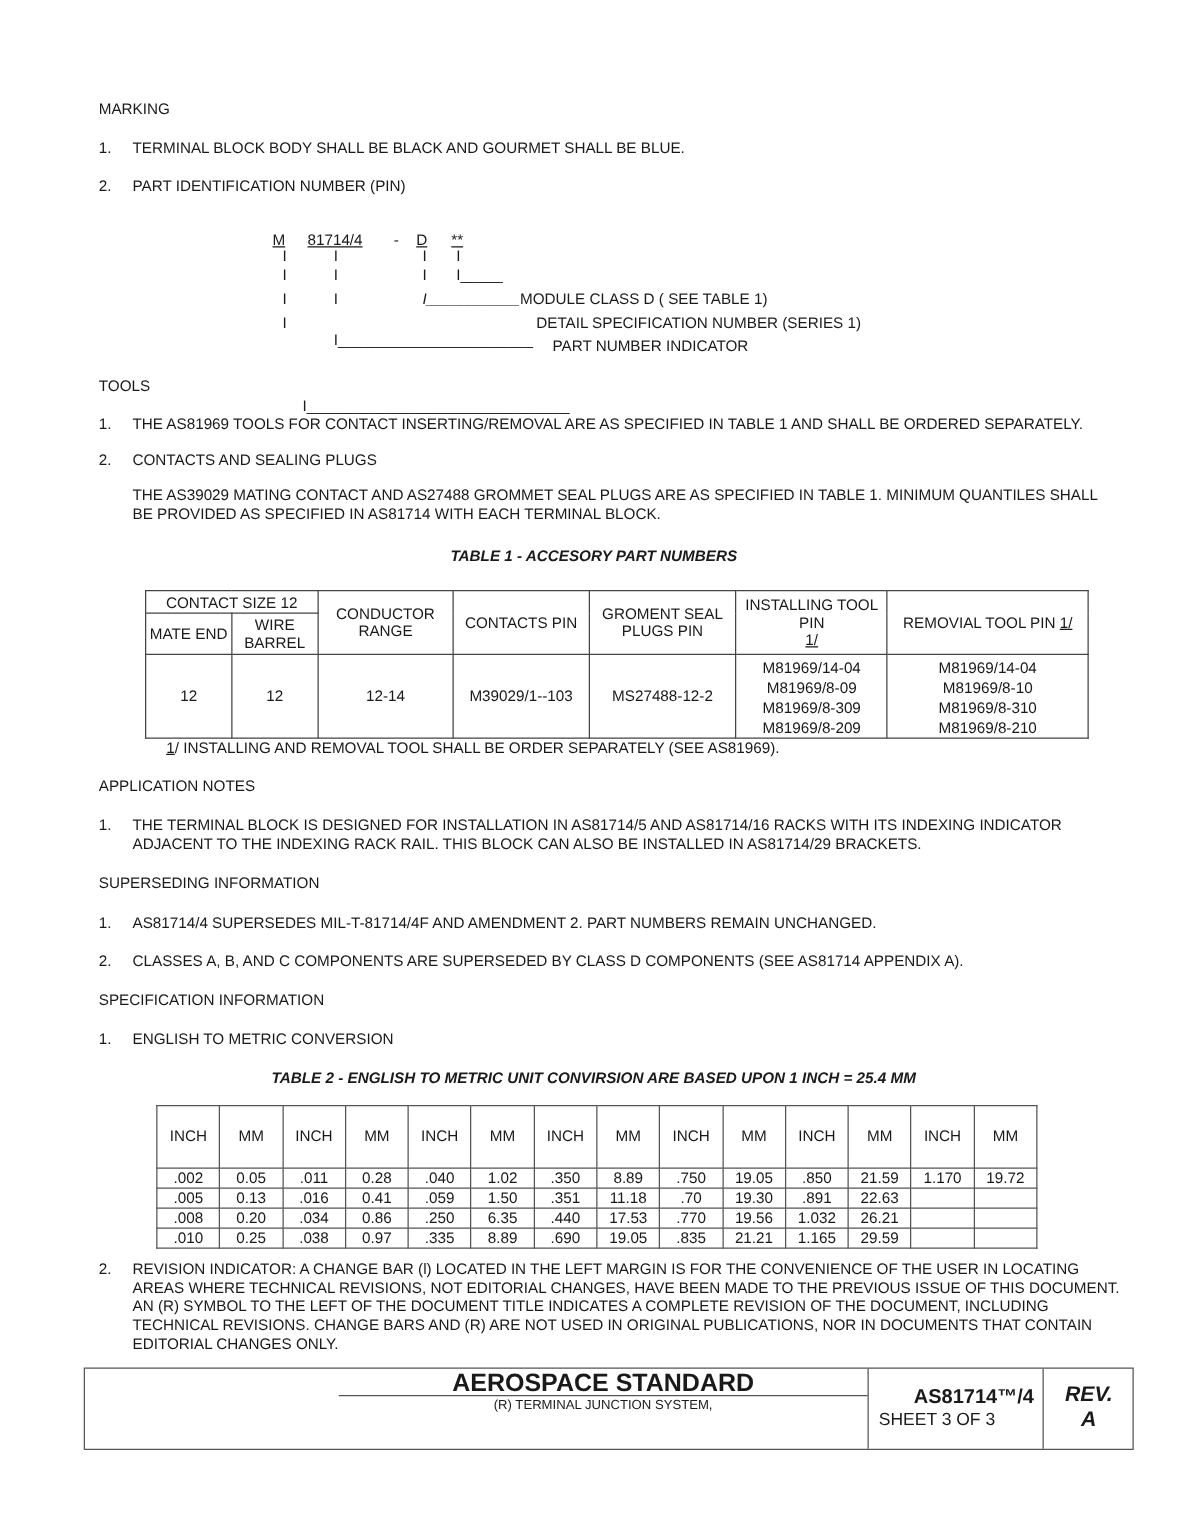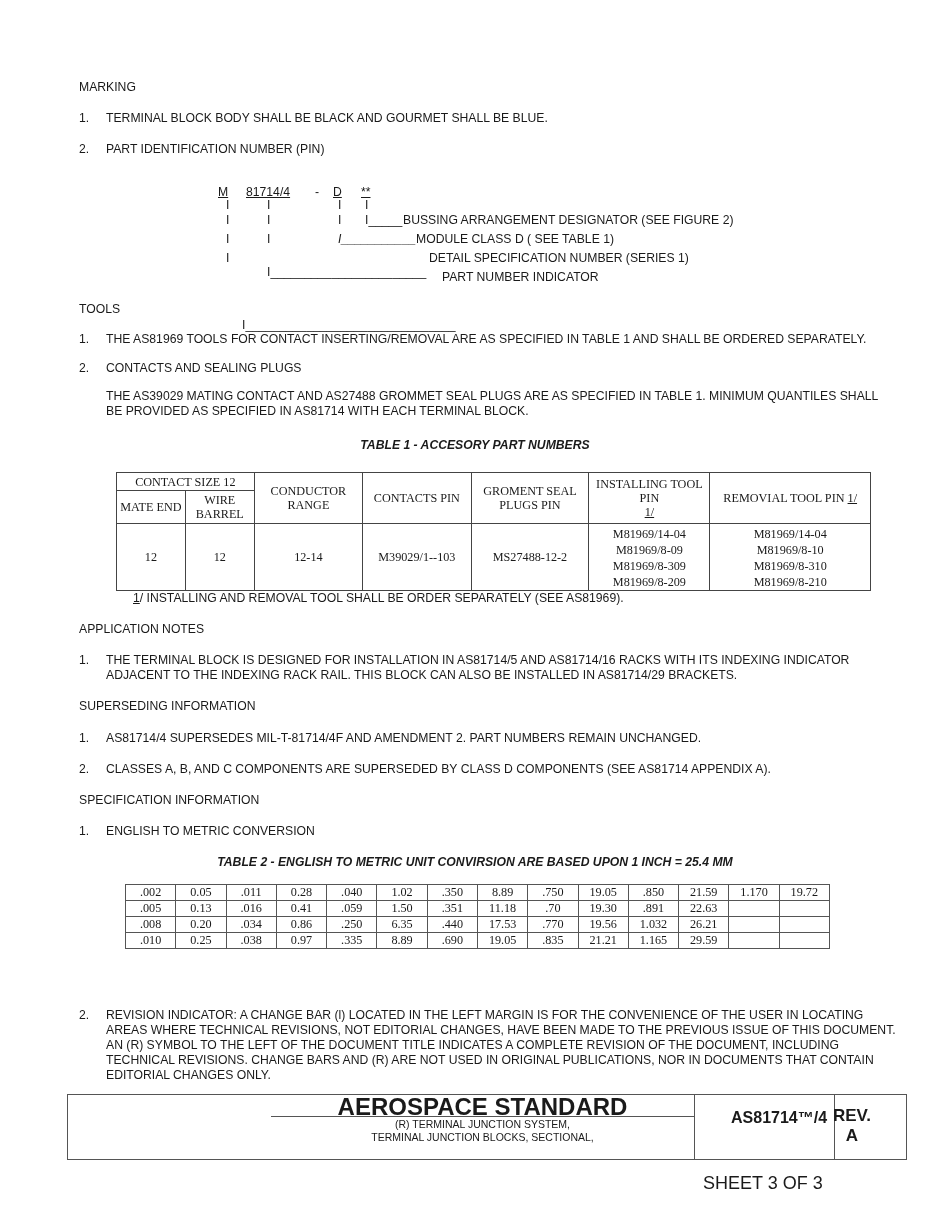--- a/index.html
+++ b/index.html
@@ -10,41 +10,41 @@
     .num { left: 79px; }
     .txt { left: 106px; }
     .para { left: 106px; width: 790px; }
     .u { text-decoration: underline; }
     .caption { font-weight: bold; font-style: italic; text-align: center; width: 950px; left: 0; }
 
     
     .pin { font-size: 12.2px; white-space: pre; }
 
     
-    table { border-collapse: collapse; font-family: Liberation Serif, serif; }
+    table { border-collapse: collapse; }
     .t1 { position: absolute; left: 116px; top: 472px; width: 755px; }
     .t1 td { border: 1px solid #444; text-align: center; vertical-align: middle; font-size: 12.2px; line-height: 14px; padding: 0 2px; }
     .t1 .stack div { line-height: 16px; }
     .t1 .stack { vertical-align: bottom; padding-top: 2px; }
 
     
     .t2 { position: absolute; left: 125px; top: 884px; width: 705px; }
     .t2 td { border: 1px solid #555; text-align: center; font-size: 12.2px; line-height: 15px; height: 15px; padding: 0; width: 50px; }
     .t2 tr.hdr td { height: 50px; }
 
     
     .tb { position: absolute; left: 67px; top: 1094px; width: 840px; height: 66px; border: 1px solid #555; }
     .tb .logo { position: absolute; left: 0; top: 0; width: 203px; height: 64px; border-right: 1px solid #555; }
     .tb .mid { position: absolute; left: 203px; top: 0; width: 424px; height: 64px; border-right: 1px solid #555; }
-    .tb .mid .top { height: 22px; border-bottom: 1px solid #555; text-align: center; font-weight: bold; font-size: 24px; line-height: 24px; }
+    .tb .mid .top { height: 22px; border-bottom: 1px solid #555; text-align: center; font-weight: bold; font-size: 20px; line-height: 24px; }
     .tb .mid .sub { text-align: center; font-size: 10.5px; line-height: 13px; padding-top: 1px; }
     .tb .docno { position: absolute; left: 627px; top: 0; width: 140px; height: 64px; border-right: 1px solid #555; padding-left: 8px; padding-top: 14px; }
     .tb .docno .n { font-weight: bold; font-size: 16px; line-height: 18px; margin-left: 28px; }
-    .tb .docno .s { font-size: 18px; line-height: 16px; margin-top: 48px; }
-    .tb .rev { position: absolute; left: 748px; top: 0; width: 72px; height: 64px; text-align: center; font-weight: bold; font-size: 17px; line-height: 20px; padding-top: 11px; }
+    .tb .docno .s { font-size: 14px; line-height: 16px; }
+    .tb .rev { position: absolute; left: 767px; top: 0; width: 72px; height: 64px; text-align: center; font-weight: bold; font-size: 17px; line-height: 20px; padding-top: 11px; font-style: italic; }
 
     .sae { position: absolute; left: 70px; top: 8px; }
     .sae-int { position: absolute; left: 68px; top: 44px; font-size: 7.5px; font-weight: bold; color: #1f6fb5; letter-spacing: 0.4px; }
   </style>
 </head>
 <body>
 
 <div class="abs head" style="top:80px">MARKING</div>
 <div class="abs num" style="top:111px">1.</div>
 <div class="abs txt" style="top:111px">TERMINAL BLOCK BODY SHALL BE BLACK AND GOURMET SHALL BE BLUE.</div>
@@ -62,21 +62,20 @@
   <span class="abs" style="left:226px;top:198px;">I</span>
   <span class="abs" style="left:267px;top:198px;">I</span>
   <span class="abs" style="left:338px;top:198px;">I</span>
   <span class="abs" style="left:365px;top:198px;">I</span>
 
   
   <span class="abs" style="left:226px;top:213px;">I</span>
   <span class="abs" style="left:267px;top:213px;">I</span>
   <span class="abs" style="left:338px;top:213px;">I</span>
   <span class="abs" style="left:365px;top:213px;">I_____</span>
-  <span class="abs" style="left:403px;top:213px;">BUSSING ARRANGEMENT DESIGNATOR (SEE FIGURE 2)</span>
 
   
   <span class="abs" style="left:226px;top:232px;">I</span>
   <span class="abs" style="left:267px;top:232px;">I</span>
   <span class="abs" style="left:338px;top:232px;font-style:italic;">I___________</span>
   <span class="abs" style="left:416px;top:232px;">MODULE CLASS D ( SEE TABLE 1)</span>
 
   
   <span class="abs" style="left:226px;top:251px;">I</span>
   <span class="abs" style="left:267px;top:265px;">I_______________________</span>
@@ -151,20 +150,36 @@
 <div class="abs txt" style="top:762px">CLASSES A, B, AND C COMPONENTS ARE SUPERSEDED BY CLASS D COMPONENTS (SEE AS81714 APPENDIX A).</div>
 
 <div class="abs head" style="top:793px">SPECIFICATION INFORMATION</div>
 <div class="abs num" style="top:824px">1.</div>
 <div class="abs txt" style="top:824px">ENGLISH TO METRIC CONVERSION</div>
 
 <div class="abs caption" style="top:855px">TABLE 2 - ENGLISH TO METRIC UNIT CONVIRSION ARE BASED UPON 1 INCH = 25.4 MM</div>
 
 <table class="t2">
   <tbody>
+      <tr class="hdr">
+    <td>INCH</td>
+    <td>MM</td>
+    <td>INCH</td>
+    <td>MM</td>
+    <td>INCH</td>
+    <td>MM</td>
+    <td>INCH</td>
+    <td>MM</td>
+    <td>INCH</td>
+    <td>MM</td>
+    <td>INCH</td>
+    <td>MM</td>
+    <td>INCH</td>
+    <td>MM</td>
+  </tr>
   <tr>
     <td>.002</td>
         <td>0.05</td>
         <td>.011</td>
         <td>0.28</td>
         <td>.040</td>
         <td>1.02</td>
         <td>.350</td>
         <td>8.89</td>
         <td>.750</td>
@@ -226,21 +241,20 @@
   </table>
 
 <div class="abs num" style="top:1008px">2.</div>
 <div class="abs para" style="top:1008px;width:790px">REVISION INDICATOR: A CHANGE BAR (l) LOCATED IN THE LEFT MARGIN IS FOR THE CONVENIENCE OF THE USER IN LOCATING AREAS WHERE TECHNICAL REVISIONS, NOT EDITORIAL CHANGES, HAVE BEEN MADE TO THE PREVIOUS ISSUE OF THIS DOCUMENT. AN (R) SYMBOL TO THE LEFT OF THE DOCUMENT TITLE INDICATES A COMPLETE REVISION OF THE DOCUMENT, INCLUDING TECHNICAL REVISIONS. CHANGE BARS AND (R) ARE NOT USED IN ORIGINAL PUBLICATIONS, NOR IN DOCUMENTS THAT CONTAIN EDITORIAL CHANGES ONLY.</div>
 
 <div class="tb">
   <div class="mid">
     <div class="top">AEROSPACE STANDARD</div>
     <div class="sub">
       <div>(R) TERMINAL JUNCTION SYSTEM,</div>
-      <div>TERMINAL JUNCTION BLOCKS, SECTIONAL,</div>
     </div>
   </div>
   <div class="docno">
     <div class="n">AS81714™/4</div>
     <div class="s">SHEET 3 OF 3</div>
   </div>
   <div class="rev">
     <div>REV.</div>
     <div>A</div>
   </div>

